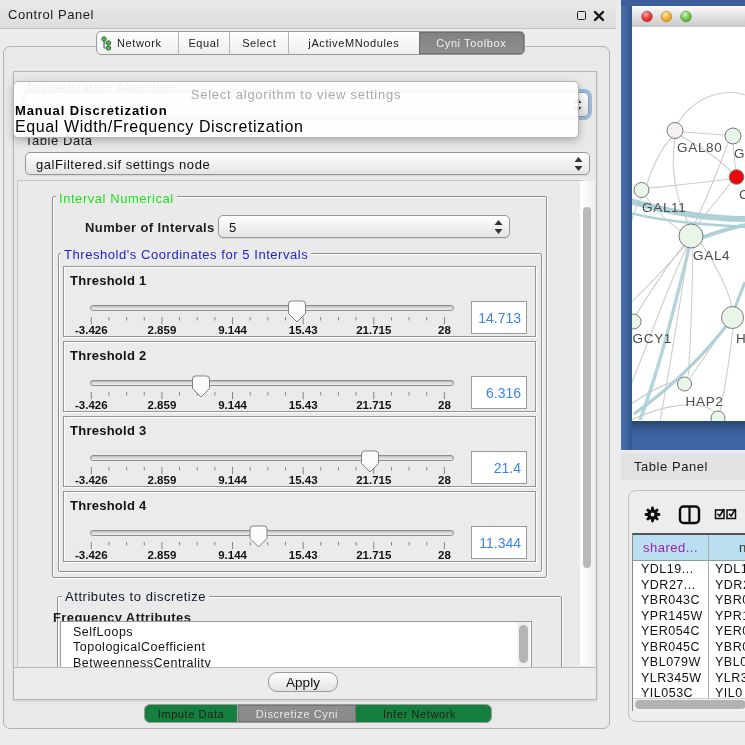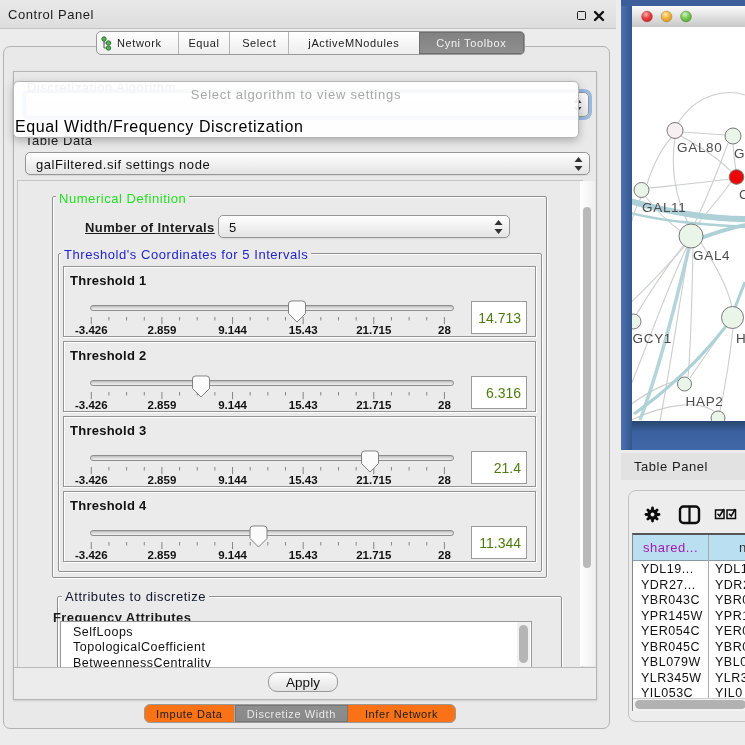--- a/index.html
+++ b/index.html
@@ -18,21 +18,21 @@
   .gbox{position:absolute;border:1px solid #909090;border-radius:2px;box-shadow:inset 1px 1px 0 #fff,1px 1px 0 #fff;}
   .thbox{position:absolute;left:63px;width:471px;height:69px;
          border:1px solid #949494;background:#ebebeb;box-shadow:inset 1px 1px 0 #fff,1px 1px 0 #fff;}
   .thtitle{position:absolute;left:6px;top:6px;font-size:13px;font-weight:bold;color:#111;letter-spacing:0.25px;}
   .track{position:absolute;left:26px;top:38px;width:362px;height:4px;
          border:1px solid #8e8e8e;border-radius:4px;
          background:linear-gradient(#b9b9b9,#dadada 45%,#efefef);}
   .vbox{position:absolute;left:407px;top:34px;width:54px;height:31px;
         background:#fff;border:1px solid #9a9a9a;}
   .vbox span{position:absolute;right:5px;top:50%;transform:translateY(-50%);
-        font-size:14px;color:#4d7c0f;}
+        font-size:14px;color:#3b82f6;}
   .ticklab{position:absolute;top:57px;font-size:11.5px;font-weight:bold;color:#111;
         transform:translateX(-50%);}
   .tabseg{display:flex;align-items:center;justify-content:center;
         font-size:11px;color:#1c1c1c;height:100%;box-sizing:border-box;letter-spacing:0.6px;}
 </style>
 </head>
 <body>
 
 <div class="abs" style="left:0;top:0;width:616px;height:28px;
      background:linear-gradient(#e9e9e9,#ddd);border-bottom:1px solid #c2c2c2;">
@@ -69,23 +69,23 @@
 
 <div class="abs" style="left:17px;top:180px;width:564px;height:487px;
      background:#eaeaea;border:1px solid #c4c4c4;"></div>
 
 <div class="abs" style="left:580px;top:181px;width:15px;height:485px;
      background:linear-gradient(90deg,#ffffff,#efefef);"></div>
 <div class="abs" style="left:583px;top:207px;width:8px;height:361px;
      background:#b9b9b9;border-radius:4px;"></div>
 
 <div class="gbox" style="left:52px;top:196px;width:493px;height:380px;"></div>
-<div class="grouplab" style="left:56px;top:191px;color:#1fdf1f;">Numerical Definition</div>
-
-<div class="lbl" style="left:85px;top:220px;font-weight:bold;letter-spacing:0.4px;text-decoration:underline;">Number of Intervals</div>
+<div class="grouplab" style="left:56px;top:191px;color:#1fdf1f;">Interval Numerical</div>
+
+<div class="lbl" style="left:85px;top:220px;font-weight:bold;letter-spacing:0.4px;">Number of Intervals</div>
 <div class="combo" style="left:218px;top:215px;width:290px;height:21px;">
   <span class="ctext">5</span>
   <svg width="9" height="14" viewBox="0 0 9 14">
     <path d="M4.5 0 L8.5 5 H0.5 Z" fill="#333"></path>
       <path d="M4.5 14 L8.5 9 H0.5 Z" fill="#333"></path>
   </svg>
 </div>
 
 <div class="gbox" style="left:58px;top:253px;width:482px;height:317px;"></div>
 <div class="grouplab" style="left:61px;top:247px;color:#2323cc;background:#eaeaea;">Threshold's Coordinates for 5 Intervals</div>
@@ -267,31 +267,32 @@
       <circle cx="4" cy="3" r="2.2" fill="#58b058" stroke="#2c7a2c"></circle>
       <circle cx="8.5" cy="7" r="2.2" fill="#58b058" stroke="#2c7a2c"></circle>
       <circle cx="8.5" cy="12" r="2.2" fill="#58b058" stroke="#2c7a2c"></circle>
     </svg>Network</div>
   <div class="tabseg" style="width:52px;border-right:1px solid #b5b5b5;">Equal</div>
   <div class="tabseg" style="width:59px;border-right:1px solid #b5b5b5;">Select</div>
   <div class="tabseg" style="width:130px;">jActiveMNodules</div>
   <div class="tabseg" style="width:106px;background:linear-gradient(#818181,#8f8f8f);color:#f2f2f2;box-shadow:inset 0 0 0 1px #6f6f6f;">Cyni Toolbox</div>
 </div>
 
-<div class="abs" style="left:144px;top:704px;width:312px;height:19px;border:1px solid #9a9a9a;border-radius:6px;
-     background:#f97316;display:flex;overflow:hidden;box-sizing:border-box;">
+<div class="abs" style="left:144px;top:704px;width:348px;height:19px;border:1px solid #9a9a9a;border-radius:6px;
+     background:#15803d;display:flex;overflow:hidden;box-sizing:border-box;">
   <div class="tabseg" style="width:93px;border-right:1px solid #aaa;">Impute Data</div>
-  <div class="tabseg" style="width:118px;background:linear-gradient(#8e8e8e,#898989);color:#e8e8e8;box-shadow:inset 0 0 0 1px #757575;">Discretize Width</div>
-  <div class="tabseg" style="width:111px;">Infer Network</div>
+  <div class="tabseg" style="width:118px;background:linear-gradient(#8e8e8e,#898989);color:#e8e8e8;box-shadow:inset 0 0 0 1px #757575;">Discretize Cyni</div>
+  <div class="tabseg" style="width:111px;margin-left:8px;">Infer Network</div>
 </div>
 
 <div class="abs" style="left:13px;top:81px;width:564px;height:55px;
      background:rgba(255,255,255,0.92);border:1px solid #b4b4b4;border-radius:5px;
      box-shadow:0 3px 8px rgba(0,0,0,0.25);">
   <div style="position:absolute;left:0;right:0;top:5px;text-align:center;font-size:13px;color:#a9a9a9;letter-spacing:0.75px;">Select algorithm to view settings</div>
+  <div style="position:absolute;left:1px;top:21px;font-size:13px;font-weight:bold;color:#000;letter-spacing:0.9px;">Manual Discretization</div>
   <div style="position:absolute;left:1px;top:36px;font-size:16px;color:#000;letter-spacing:0.6px;">Equal Width/Frequency Discretization</div>
 </div>
 
 <div class="abs" style="left:621px;top:0;width:124px;height:450px;background:#4068a9;"></div>
 <div class="abs" style="left:621px;top:6px;width:11px;height:444px;background:linear-gradient(90deg,#4b72b0,#34568d);"></div>
 <div class="abs" style="left:621px;top:0;width:124px;height:6px;background:#3c5f9c;"></div>
 <div class="abs" style="left:632px;top:421px;width:113px;height:29px;background:linear-gradient(#27466f,#3c61a1 40%,#4168a8);"></div>
 <div class="abs" style="left:632px;top:6px;width:113px;height:21px;
      background:linear-gradient(#fbfbfb,#c8c8c8);border-bottom:1px solid #909090;"></div>
 <svg class="abs" style="left:632px;top:6px;" width="70" height="21">

